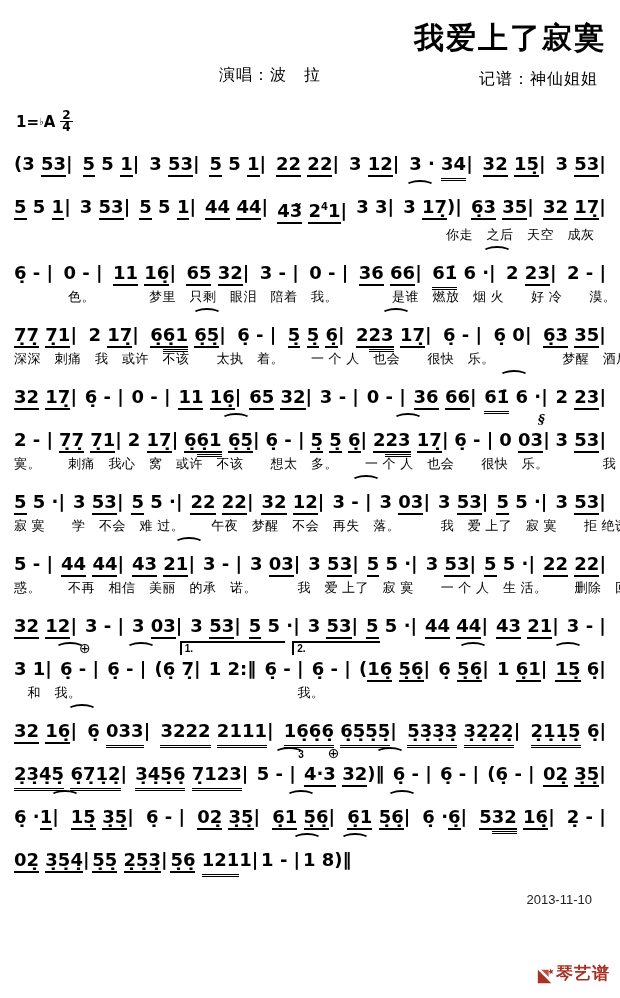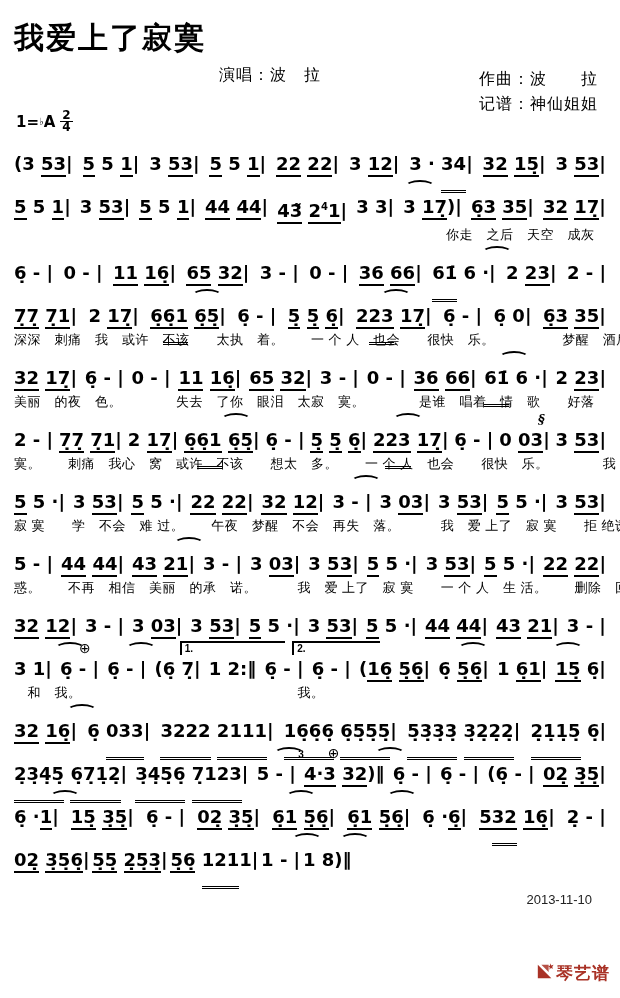--- a/index.html
+++ b/index.html
@@ -2,67 +2,66 @@
 <html><head>
 <meta charset="utf-8">
 <style>
   html,body{margin:0;padding:0;background:#ffffff;}
   body{width:620px;height:998px;overflow:hidden;position:relative;
        font-family:"Liberation Sans","DejaVu Sans",sans-serif;color:#000;}
   .page{position:relative;width:100%;height:100%;padding:10px 14px;box-sizing:border-box;}
 
   
   .header{position:relative;height:128px;}
-  .title{margin:8px 0 0 0;text-align:left;font-size:30px;font-weight:bold;letter-spacing:2px;}
+  .title{margin:8px 0 0 0;text-align:right;font-size:30px;font-weight:bold;letter-spacing:2px;}
   .performer{text-align:center;font-size:16px;margin-top:6px;letter-spacing:1px;
              transform:translateX(-40px);}
   .credits{position:absolute;right:8px;top:48px;text-align:left;font-size:16px;line-height:25px;letter-spacing:1px;}
   .keysig{position:absolute;left:2px;top:92px;font-size:15px;font-weight:bold;
           font-family:"DejaVu Sans",sans-serif;display:flex;align-items:center;}
   .keysig sup{font-size:10px;vertical-align:top;}
   .meter{display:inline-flex;flex-direction:column;align-items:center;margin-left:5px;
          font-size:12px;line-height:11px;font-weight:bold;}
   .meter .num{border-bottom:1px solid #000;padding:0 2px;}
   .meter .den{padding:0 2px;}
 
   
   #score{margin-top:4px;}
   .line{position:relative;margin-bottom:15px;}
   .music{display:flex;justify-content:space-between;font-family:"DejaVu Sans",sans-serif;
          font-weight:bold;font-size:18px;line-height:28px;white-space:pre;}
   .measure{white-space:pre;}
   .u1{border-bottom:2px solid #000;padding-bottom:1px;}
-  .u2{border-bottom:3px double #000;padding-bottom:16px;}
+  .u2{border-bottom:3px double #000;padding-bottom:4px;}
   .grace{font-size:10px;font-weight:bold;}
   .lyrics{font-size:13px;line-height:19px;white-space:pre;letter-spacing:0.5px;}
   .marks{position:absolute;left:0;right:0;top:-13px;height:13px;}
   .marks>*{position:absolute;bottom:0;}
   .slur{width:26px;height:9px;border:2px solid transparent;border-top:2px solid #000;border-radius:50%;}
   .coda{font-size:14px;line-height:13px;font-family:"DejaVu Sans",sans-serif;}
   .segno{font-size:13px;line-height:13px;font-style:italic;font-family:"DejaVu Serif","Liberation Serif",serif;font-weight:bold;}
   .triplet{font-size:10px;line-height:10px;font-weight:bold;}
   .volta{height:12px;border-top:2px solid #000;border-left:2px solid #000;
          font-size:10px;line-height:12px;padding-left:3px;font-weight:bold;}
   .line:last-child .music{width:57%;}
 
   
   .date{position:absolute;top:892px;right:28px;font-size:13px;color:#222;}
-  .logo{position:absolute;top:962px;right:10px;display:flex;align-items:flex-start;gap:2px;}
+  .logo{position:absolute;top:962px;right:10px;display:flex;align-items:flex-end;gap:2px;}
   .logo-text{color:#a93226;font-weight:bold;font-size:17px;letter-spacing:1px;}
 </style>
 </head>
 <body>
 
 <div class="page">
 
   <div class="header">
     <h1 class="title">我爱上了寂寞</h1>
     <div class="performer">演唱：波　拉</div>
     <div class="credits">
-      <div>作曲：波　　拉</div>
       <div>记谱：神仙姐姐</div>
     </div>
     <div class="keysig">
       <span>1=</span>
         <sup>♭</sup>
         <span>A</span>
       <span class="meter">
         <span class="num">2</span>
         <span class="den">4</span>
       </span>
@@ -78,35 +77,35 @@
           <span class="slur" style="left: 66%;"></span>
         </div>
         <div class="music"><span class="measure"><span class="u1">5</span> 5 <span class="u1">1</span>|</span><span class="measure">3 <span class="u1">53</span>|</span><span class="measure"><span class="u1">5</span> 5 <span class="u1">1</span>|</span><span class="measure"><span class="u1">44</span> <span class="u1">44</span>|</span><span class="measure"><span class="u1">43̃</span> <span class="u1">2<sup class="grace">4</sup>1</span>|</span><span class="measure">3 3|</span><span class="measure">3 <span class="u1">17̣</span>)|</span><span class="measure"><span class="u1">6̣3</span> <span class="u1">35</span>|</span><span class="measure"><span class="u1">32</span> <span class="u1">17̣</span>|</span></div>
         <div class="lyrics">　　　　　　　　　　　　　　　　　　　　　　　　　　　　　　　　你走　之后　天空　成灰</div>
       </div>
       <div class="line">
         <div class="marks">
           <span class="slur" style="left: 79%;"></span>
         </div>
         <div class="music"><span class="measure">6̣ - |</span><span class="measure">0 - |</span><span class="measure"><span class="u1">11</span> <span class="u1">16̣</span>|</span><span class="measure"><span class="u1">65</span> <span class="u1">32</span>|</span><span class="measure">3 - |</span><span class="measure">0 - |</span><span class="measure"><span class="u1">36</span> <span class="u1">66</span>|</span><span class="measure"><span class="u2">61̇</span> 6 ·|</span><span class="measure">2 <span class="u1">23</span>|</span><span class="measure">2 - |</span></div>
+        <div class="lyrics">　　　　色。　　　　梦里　只剩　眼泪　陪着　我。　　　　是谁　燃放　烟 火　　好 冷　　漠。</div>
       </div>
       <div class="line">
         <div class="marks">
           <span class="slur" style="left: 30%;"></span>
           <span class="slur" style="left: 62%;"></span>
         </div>
         <div class="music"><span class="measure"><span class="u1">7̣7̣</span> <span class="u1">7̣1</span>|</span><span class="measure">2 <span class="u1">17̣</span>|</span><span class="measure"><span class="u1">6̣<span class="u2">6̣1</span></span> <span class="u1">6̣5̣</span>|</span><span class="measure">6̣ - |</span><span class="measure"><span class="u1">5̣</span> <span class="u1">5̣</span> <span class="u1">6̣</span>|</span><span class="measure"><span class="u1">2<span class="u2">23</span></span> <span class="u1">17̣</span>|</span><span class="measure">6̣ - |</span><span class="measure">6̣ 0|</span><span class="measure"><span class="u1">6̣3</span> <span class="u1">35</span>|</span></div>
         <div class="lyrics">深深　刺痛　我　或许　不该　　太执　着。　　一 个 人　也会　　很快　乐。　　　　　梦醒　酒后</div>
       </div>
       <div class="line">
         <div class="marks">
           <span class="slur" style="left: 82%;"></span>
         </div>
         <div class="music"><span class="measure"><span class="u1">32</span> <span class="u1">17̣</span>|</span><span class="measure">6̣ - |</span><span class="measure">0 - |</span><span class="measure"><span class="u1">11</span> <span class="u1">16̣</span>|</span><span class="measure"><span class="u1">65</span> <span class="u1">32</span>|</span><span class="measure">3 - |</span><span class="measure">0 - |</span><span class="measure"><span class="u1">36</span> <span class="u1">66</span>|</span><span class="measure"><span class="u2">61̇</span> 6 ·|</span><span class="measure">2 <span class="u1">23</span>|</span></div>
-        <div class="lyrics">美丽　的夜　色。　　　　失去　了你　眼泪　太寂　寞。　　　　是谁　唱着　情　歌　　好落</div>
       </div>
       <div class="line">
         <div class="marks">
           <span class="slur" style="left: 35%;"></span>
           <span class="slur" style="left: 64%;"></span>
           <span class="segno" style="left: 88.5%;">§</span>
         </div>
         <div class="music"><span class="measure">2 - |</span><span class="measure"><span class="u1">7̣7̣</span> <span class="u1">7̣1</span>|</span><span class="measure">2 <span class="u1">17̣</span>|</span><span class="measure"><span class="u1">6̣<span class="u2">6̣1</span></span> <span class="u1">6̣5̣</span>|</span><span class="measure">6̣ - |</span><span class="measure"><span class="u1">5̣</span> <span class="u1">5̣</span> <span class="u1">6̣</span>|</span><span class="measure"><span class="u1">2<span class="u2">23</span></span> <span class="u1">17̣</span>|</span><span class="measure">6̣ - |</span><span class="measure">0 <span class="u1">03</span>|</span><span class="measure">3 <span class="u1">53</span>|</span></div>
         <div class="lyrics">寞。　　刺痛　我心　窝　或许　不该　　想太　多。　　一 个 人　也会　　很快　乐。　　　　我　爱 上了</div>
       </div>
@@ -161,21 +160,21 @@
           <span class="slur" style="left: 46%;"></span>
           <span class="slur" style="left: 63%;"></span>
         </div>
         <div class="music"><span class="measure">6̣ ·<span class="u1">1</span>|</span><span class="measure"><span class="u1">15̣</span> <span class="u1">3̣5̣</span>|</span><span class="measure">6̣ - |</span><span class="measure"><span class="u1">02̣</span> <span class="u1">3̣5̣</span>|</span><span class="measure"><span class="u1">6̣1</span> <span class="u1">5̣6̣</span>|</span><span class="measure"><span class="u1">6̣1</span> <span class="u1">5̣6̣</span>|</span><span class="measure">6̣ ·<span class="u1">6̣</span>|</span><span class="measure"><span class="u1">5<span class="u2">32</span></span> <span class="u1">16̣</span>|</span><span class="measure">2̣ - |</span></div>
       </div>
       <div class="line">
         <div class="marks">
           <span class="slur" style="left: 47%;"></span>
           <span class="slur" style="left: 55%;"></span>
         </div>
-        <div class="music"><span class="measure"><span class="u1">02̣</span> <span class="u1">3̣5̣6̣</span>|</span><span class="measure"><span class="u1">5̣5̣</span> <span class="u1">2̣5̣3̣</span>|</span><span class="measure"><span class="u1">5̣6̣</span> <span class="u2">121</span>1|</span><span class="measure">1 - |</span><span class="measure">1 8)‖</span></div>
+        <div class="music"><span class="measure"><span class="u1">02̣</span> <span class="u1">3̣5̣4̣</span>|</span><span class="measure"><span class="u1">5̣5̣</span> <span class="u1">2̣5̣3̣</span>|</span><span class="measure"><span class="u1">5̣6̣</span> <span class="u2">121</span>1|</span><span class="measure">1 - |</span><span class="measure">1 8)‖</span></div>
       </div>
     </div>
 
   <div class="date">2013-11-10</div>
 
   <div class="logo">
     <svg width="18" height="18" viewBox="0 0 20 20" aria-hidden="true">
       <path d="M2 3 L2 18 L17 18 Z" fill="#a93226"></path>
       <path d="M6 3 L14 11 L14 3 Z" fill="#a93226" opacity="0.85"></path>
       <path d="M15.5 1.5 L17 4 L19.5 3 L18 5.5 L19 7.5 L16.5 6.8 L15 8.5 L15.2 5.8 L13.5 4.5 L15.6 4.2 Z" fill="#a93226"></path>

